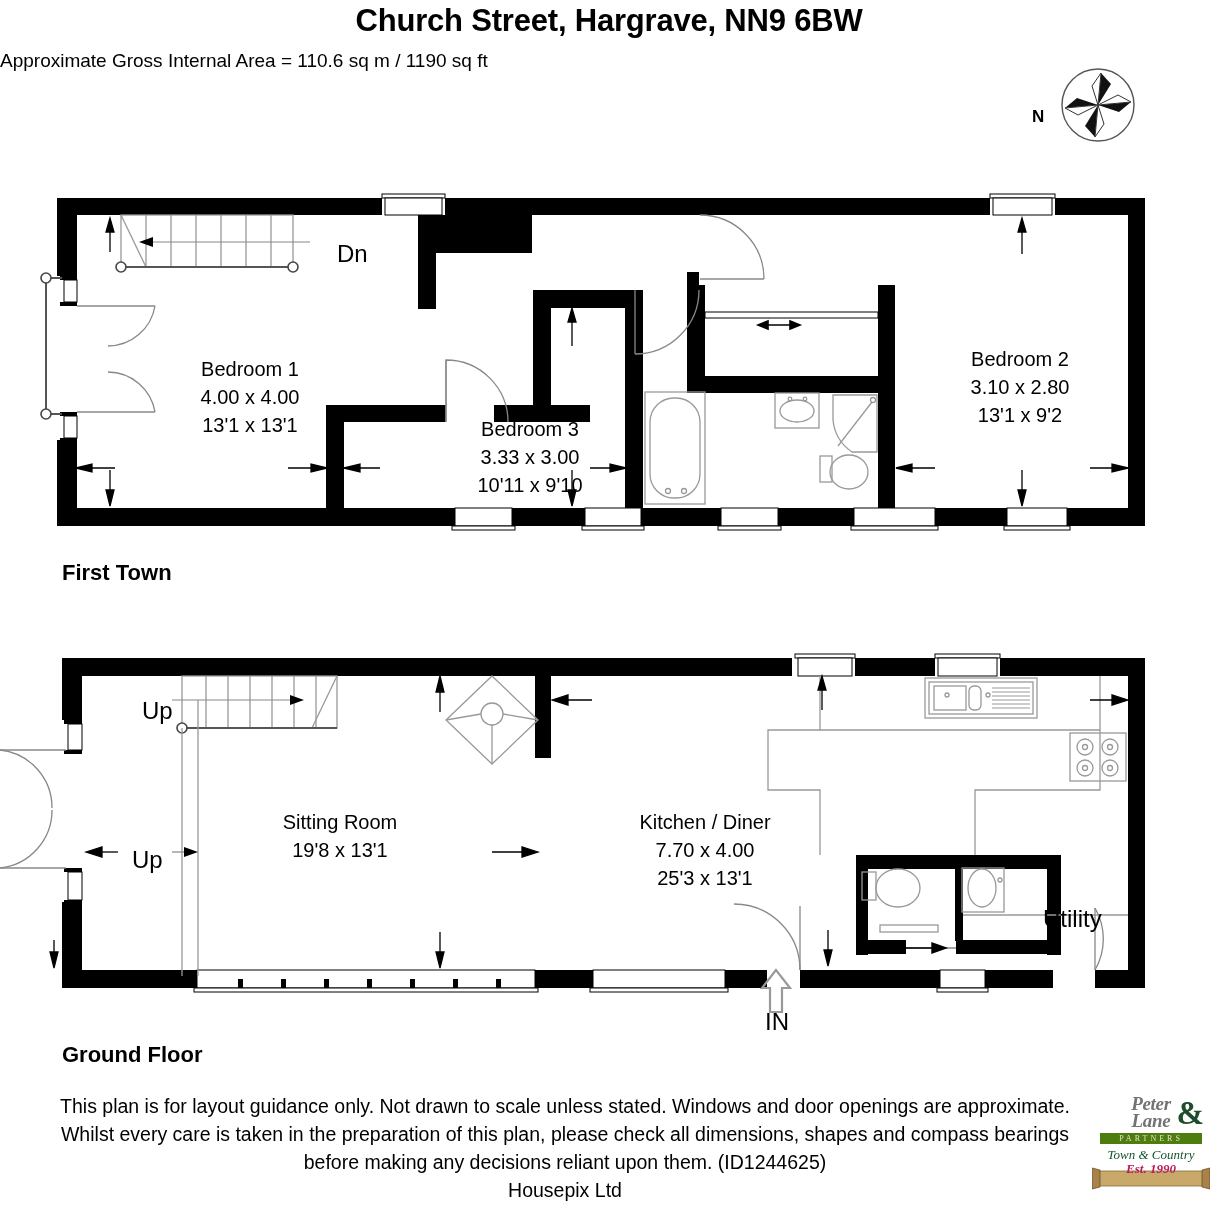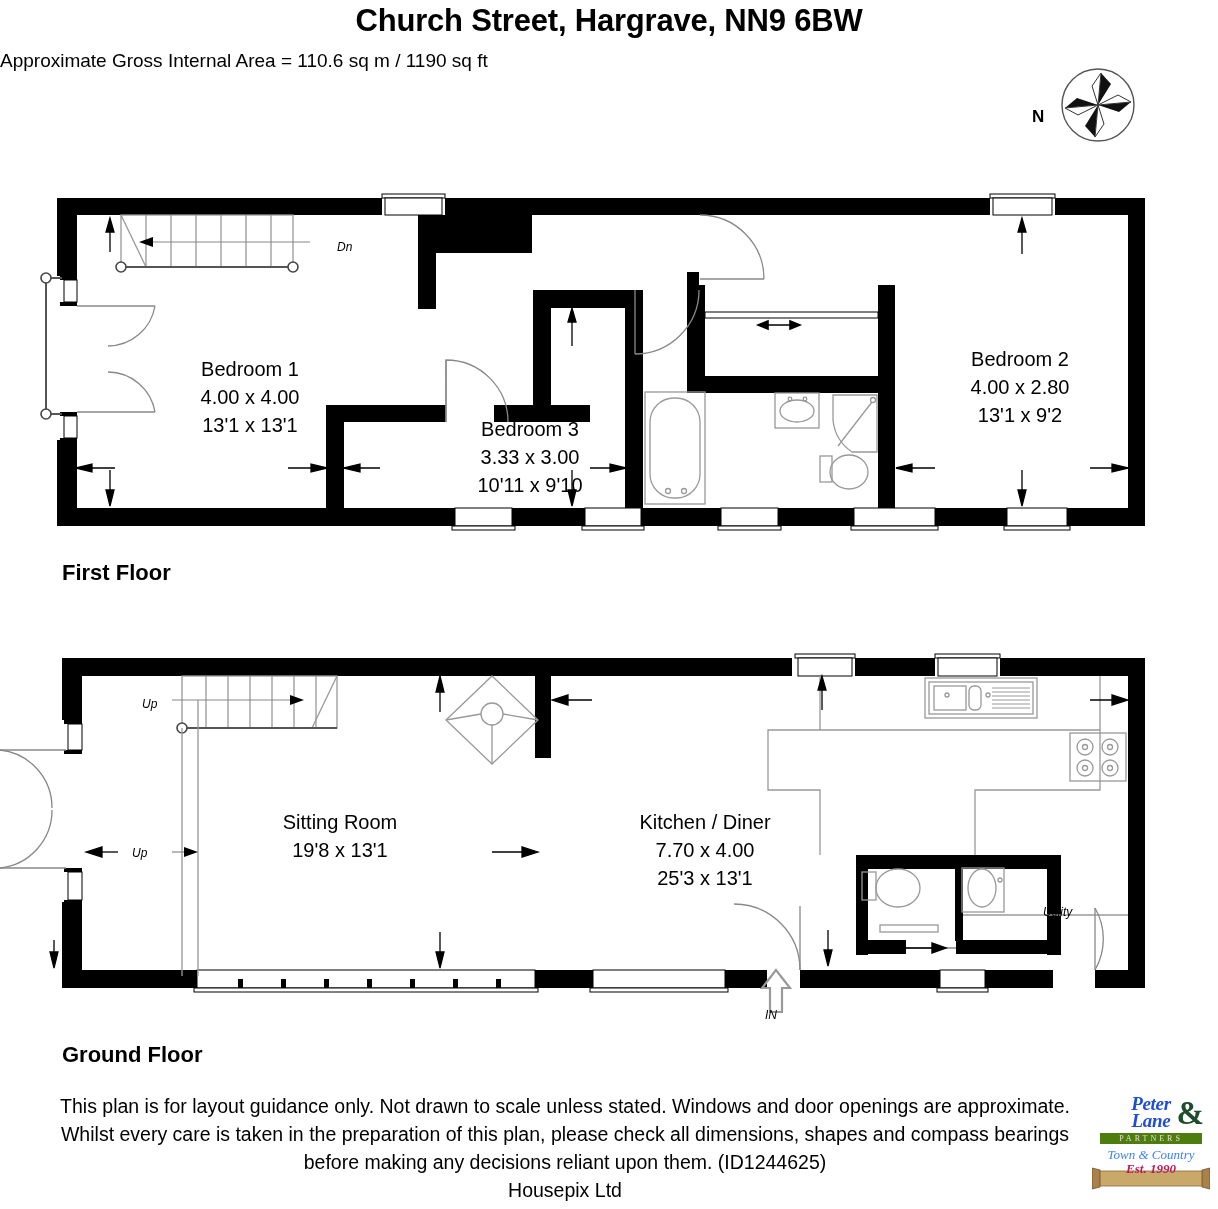--- a/index.html
+++ b/index.html
@@ -16,29 +16,29 @@
   #ground-floor-label{left:62px;top:1042px;}
 
   .plan{position:absolute;}
   #first-floor-plan{left:0px;top:180px;width:1180px;height:370px;}
   #ground-floor-plan{left:0px;top:640px;width:1180px;height:380px;}
 
   .room-label{position:absolute;text-align:center;font-size:20px;line-height:28px;white-space:nowrap;}
   .room-label .nm{display:block;}
   .room-label .dm{display:block;}
 
-  .small-label{position:absolute;font-size:12px;white-space:nowrap;font-style:italic;}
+  .small-label{position:absolute;font-size:24px;white-space:nowrap;}
 
   .footer{position:absolute;left:40px;top:1092px;width:1050px;text-align:center;font-size:19.5px;line-height:28px;}
 
   .logo{position:absolute;left:1092px;top:1093px;width:118px;height:100px;}
-  .logo-txt1{position:absolute;left:0;top:2px;width:118px;text-align:center;font-family:"Liberation Serif",serif;font-style:italic;font-weight:bold;font-size:19px;color:#1d4ed8;line-height:17px;letter-spacing:-0.3px;}
+  .logo-txt1{position:absolute;left:0;top:2px;width:118px;text-align:center;font-family:"Liberation Serif",serif;font-style:italic;font-weight:bold;font-size:19px;color:#737373;line-height:17px;letter-spacing:-0.3px;}
   .logo-amp{position:absolute;right:6px;top:4px;font-family:"Liberation Serif",serif;font-weight:bold;font-size:33px;color:#1e4d2b;line-height:33px;}
   .logo-partners{position:absolute;left:8px;top:40px;width:102px;height:11px;background:#4d7c0f;color:#e8e0c8;font-size:8px;letter-spacing:3px;text-align:center;line-height:11px;font-family:"Liberation Serif",serif;}
-  .logo-tc{position:absolute;left:0;top:54px;width:118px;text-align:center;font-family:"Liberation Serif",serif;font-style:italic;font-size:13px;color:#3b82f6;}
+  .logo-tc{position:absolute;left:0;top:54px;width:118px;text-align:center;font-family:"Liberation Serif",serif;font-style:italic;font-size:13px;color:#14532d;}
   .logo-banner{position:absolute;left:0;top:72px;width:118px;height:26px;}
   .logo-est{position:absolute;left:0;top:68px;width:118px;text-align:center;font-family:"Liberation Serif",serif;font-style:italic;font-weight:bold;font-size:13px;color:#be185d;}
 </style>
 </head>
 <body>
 
 <div class="title">Church Street, Hargrave, NN9 6BW</div>
 <div class="subtitle">Approximate Gross Internal Area = 110.6 sq m / 1190 sq ft</div>
 
 <svg class="compass" viewBox="0 0 86 86">
@@ -237,26 +237,26 @@
   <span class="dm">4.00 x 4.00</span>
   <span class="dm">13'1 x 13'1</span>
 </div>
 <div class="room-label" style="left:420px;top:415px;width:220px;">
   <span class="nm">Bedroom 3</span>
   <span class="dm">3.33 x 3.00</span>
   <span class="dm">10'11 x 9'10</span>
 </div>
 <div class="room-label" style="left:910px;top:345px;width:220px;">
   <span class="nm">Bedroom 2</span>
-  <span class="dm">4.00 x 2.80</span>
+  <span class="dm">3.10 x 2.80</span>
   <span class="dm">13'1 x 9'2</span>
 </div>
 <div class="small-label" style="left:337px;top:240px;">Dn</div>
 
-<div class="floor-label" id="first-floor-label">First Floor</div>
+<div class="floor-label" id="first-floor-label">First Town</div>
 
 <svg id="ground-floor-plan" class="plan" viewBox="0 0 1180 380" shape-rendering="crispEdges">
   <g fill="#000" stroke="none">
 
     <rect x="62" y="18" width="730" height="18"></rect>
     <rect x="855" y="18" width="80" height="18"></rect>
     <rect x="1000" y="18" width="145" height="18"></rect>
     <g shape-rendering="geometricPrecision">
       <rect x="795" y="14" width="60" height="4" fill="#fff" stroke="#000" stroke-width="1"></rect>
       <rect x="798" y="18" width="54" height="18" fill="#fff" stroke="#000" stroke-width="1"></rect>

